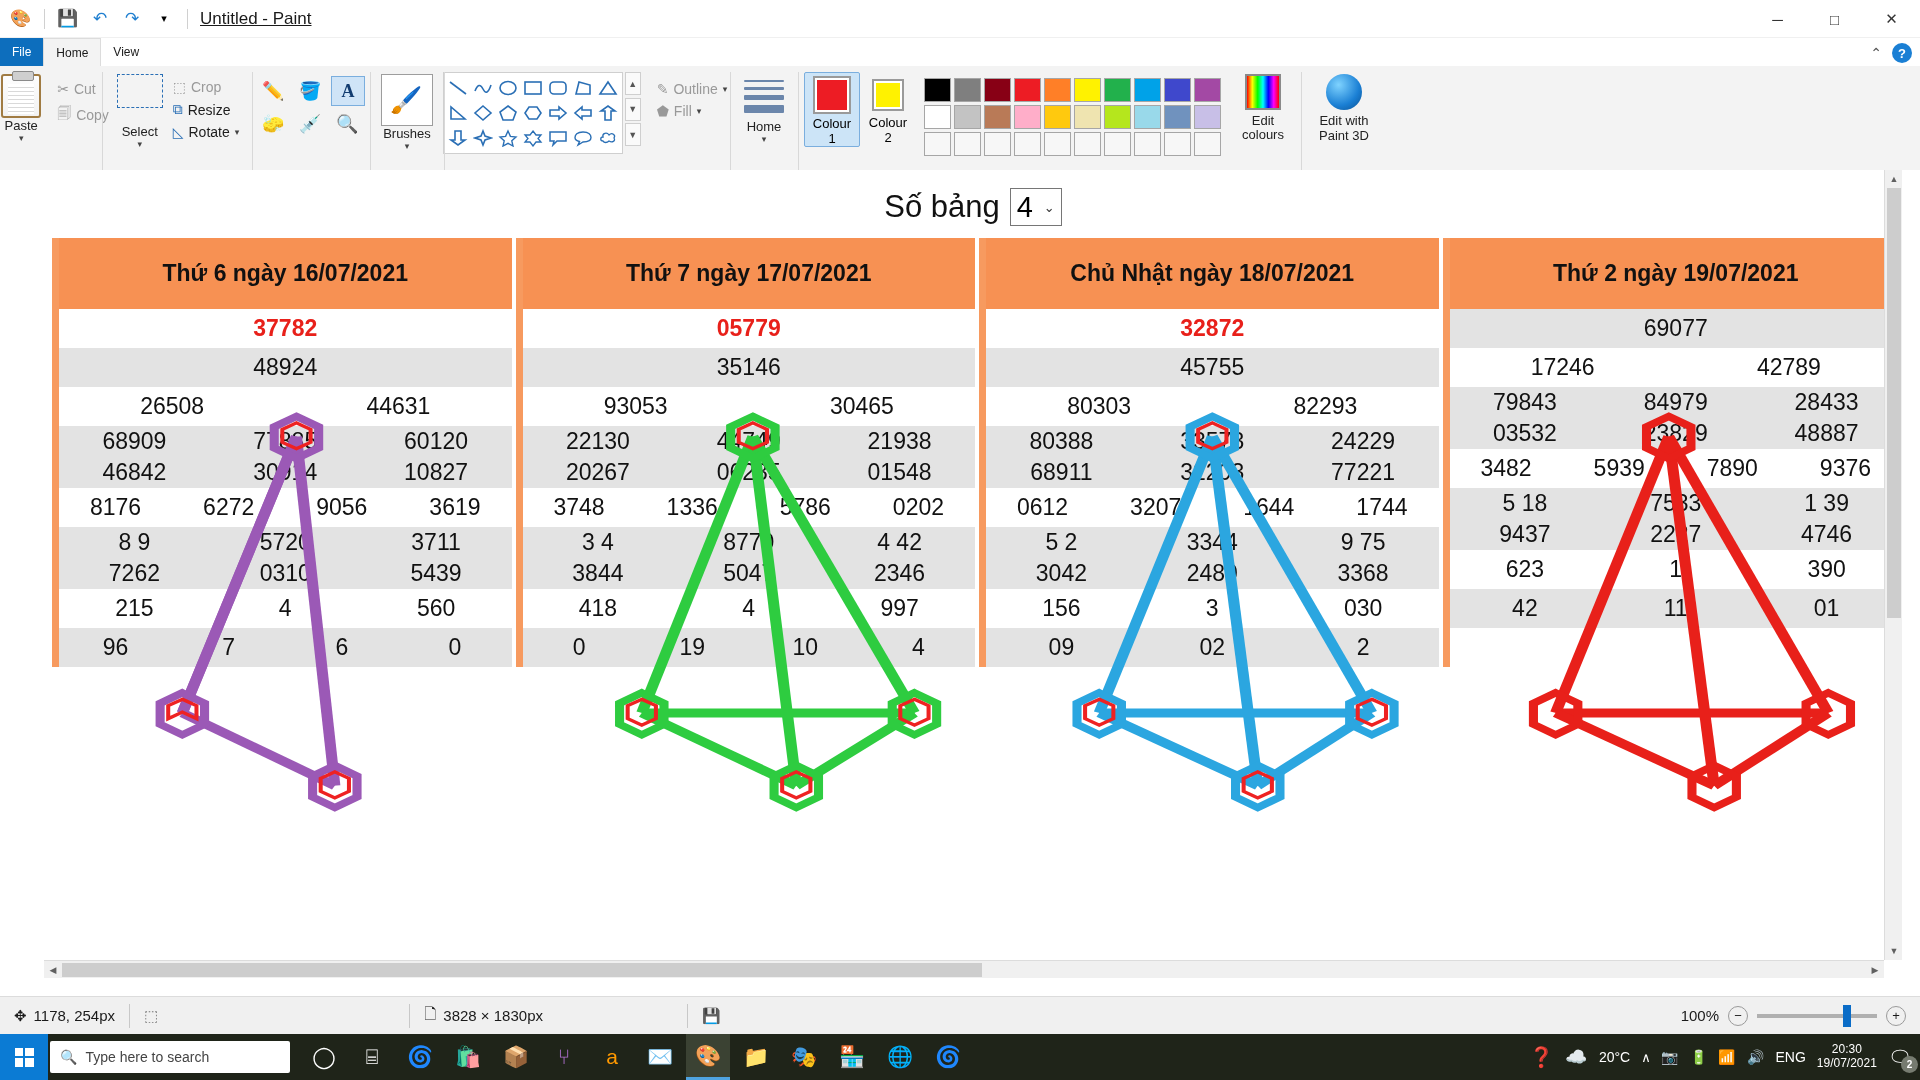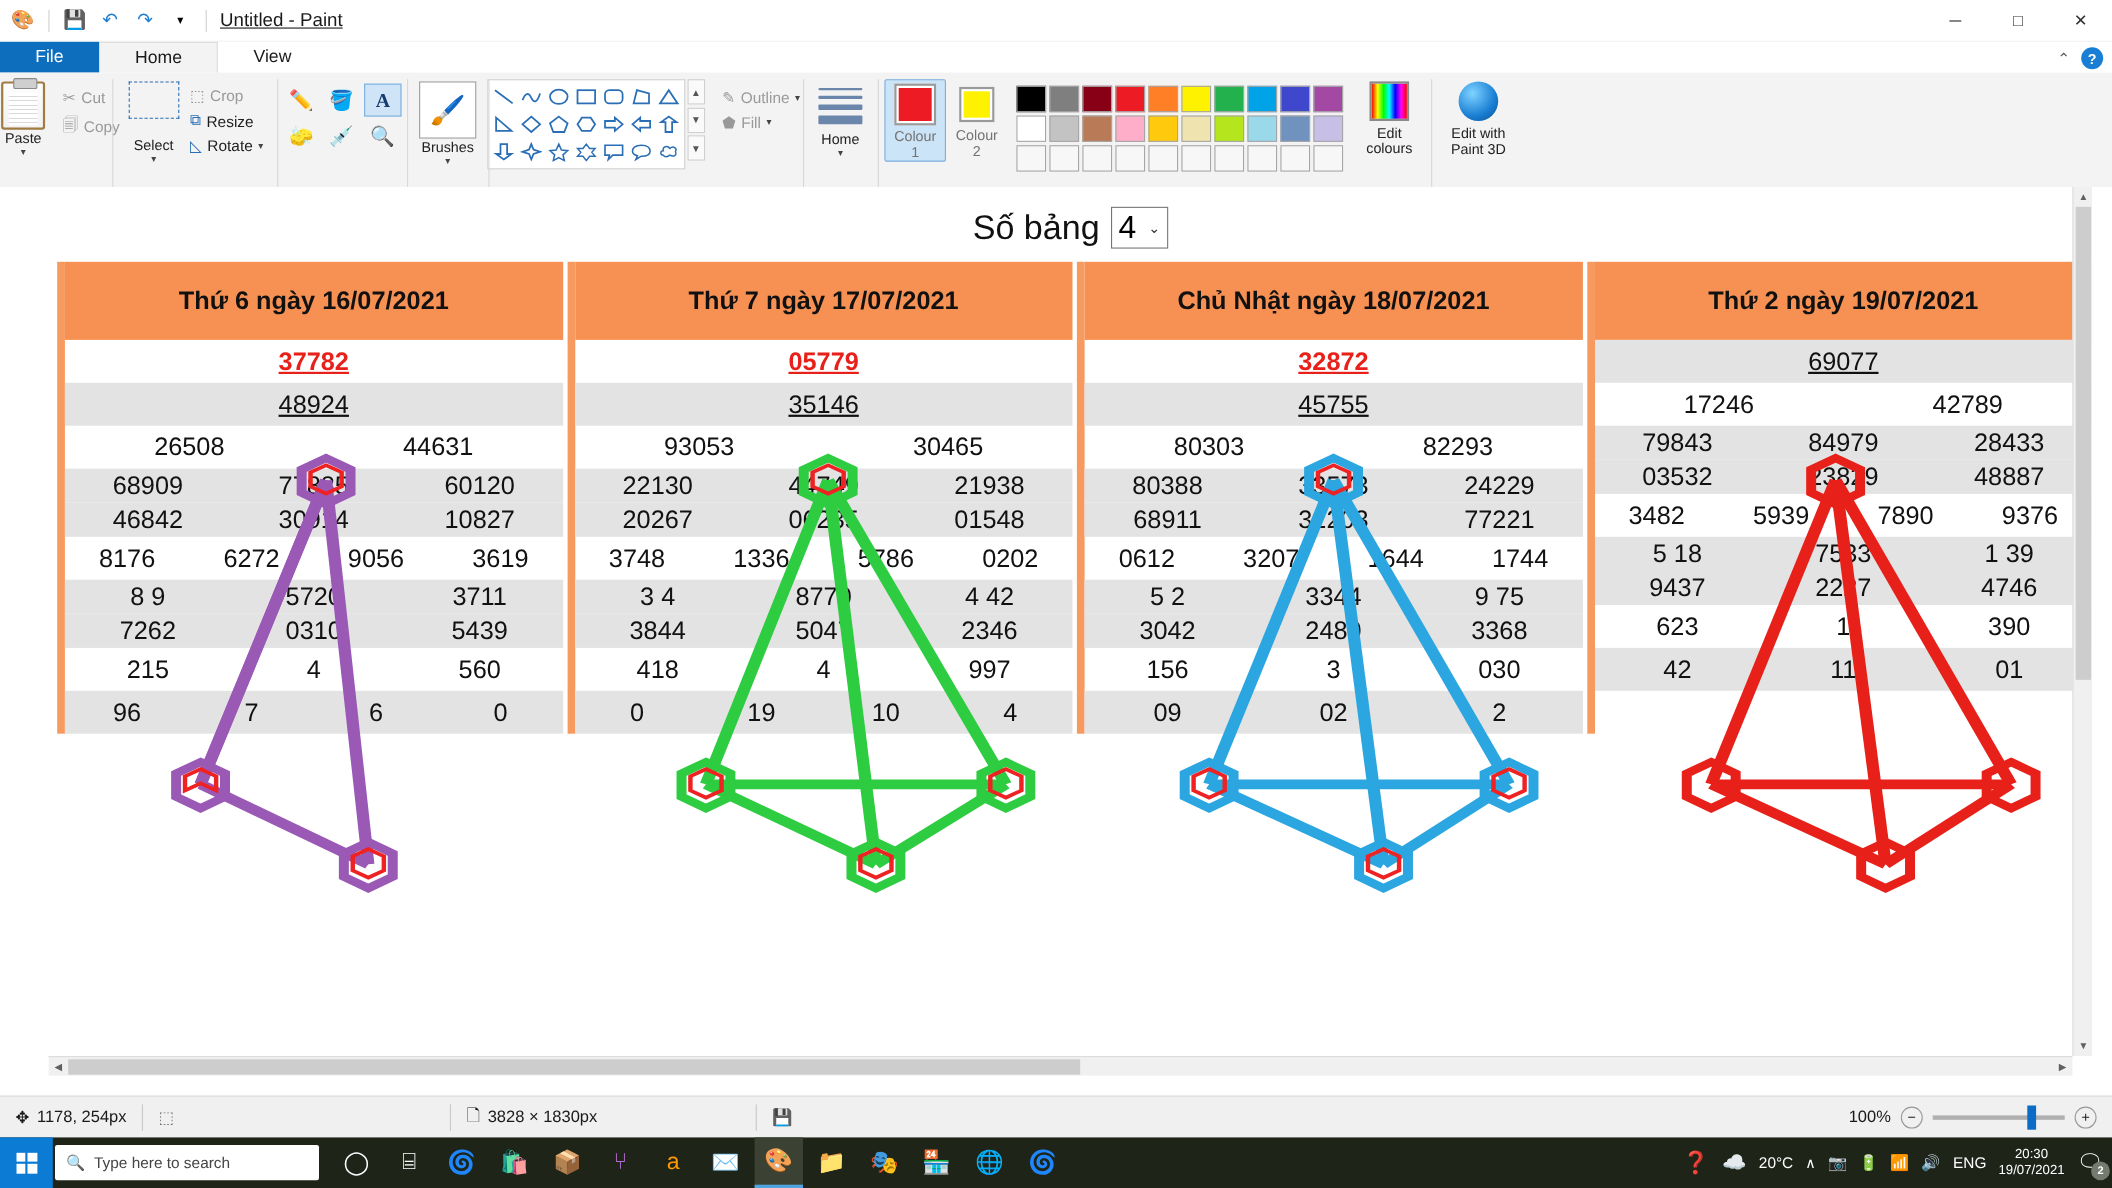--- a/index.html
+++ b/index.html
@@ -19,21 +19,21 @@
   .qat-ico{ width:30px;height:30px;display:flex;align-items:center;justify-content:center;
             font-size:17px; cursor:default;}
   .sep-v{ width:1px;height:20px;background:#d0d0d0;margin:0 6px;}
   #wintitle{ font-size:17px; color:#1a1a1a; margin-left:6px;text-decoration:underline; }
   .wbtns{ position:absolute; right:0; top:0; height:38px; display:flex; }
   .wbtn{ width:57px;height:38px;display:flex;align-items:center;justify-content:center;
          font-size:15px;color:#333; }
 
   
   #tabbar{ height:28px; background:#fff; display:flex; align-items:flex-end; position:relative;}
-  .tab{ height:28px; padding:0 32px; display:flex; align-items:center; font-size:16px;
+  .tab{ height:28px; padding:0 12px; display:flex; align-items:center; font-size:12px;
         color:#1a1a1a; }
   .tab.file{ background:#0d6ebd; color:#fff; }
   .tab.active{ background:#f3f3f3; border:1px solid #dcdcdc; border-bottom:none;}
   .tabright{ position:absolute; right:8px; bottom:3px; display:flex; gap:10px; align-items:center;}
   .tabright span{ font-size:14px; color:#555;}
   .helpq{ width:20px;height:20px;border-radius:50%;background:#1a7fd4;color:#fff;
           font-size:13px;display:flex;align-items:center;justify-content:center;font-weight:bold;}
 
   
   #ribbon{ height:132px; background:#f3f3f3; border-bottom:1px solid #c8c8c8;
@@ -77,21 +77,21 @@
   .shp svg{ display:block; }
   .shapescroll{ display:flex;flex-direction:column;justify-content:space-between;
                 margin-left:2px; height:74px;}
   .scrollb{ width:16px;height:23px;border:1px solid #cfcfcf;background:#fafafa;
             display:flex;align-items:center;justify-content:center;font-size:9px;color:#555;}
 
   .sizestack{ display:flex;flex-direction:column;gap:5px;align-items:center;padding-top:6px;}
   .sline{ background:#6b86ab; border-radius:1px;}
 
   .colbig{ width:56px; display:flex;flex-direction:column;align-items:center;
-           font-size:13px;color:#737373;}
+           font-size:13px;color:#000000;}
   .colbig.active{ background:#cce4f7; border:1px solid #7aaede; border-radius:2px;}
   .swatch-lg{ width:38px;height:38px;border:2px solid #9a9a9a;background:#fff;
               padding:2px; margin-top:3px;}
   .swatch-in{ width:100%;height:100%; }
 
   .palette{ display:grid; grid-template-columns:repeat(10,27px); grid-auto-rows:24px; gap:3px;}
   .sw{ width:27px;height:24px;border:1px solid #a6a6a6; }
 
   .rainbow{ width:36px;height:36px;border:2px solid #8a8a8a;
      background:linear-gradient(90deg,#f00,#ff0,#0f0,#0ff,#00f,#f0f,#f00); }
@@ -123,21 +123,21 @@
             color:#111; }
 
   #tables{ display:flex; gap:4px; margin:12px 0 0 8px; }
   .tbl{ width:460px; border-left:7px solid #f79a5f; }
   .thead{ background:#f79153; text-align:center; font-weight:bold; font-size:23px;
           color:#111; padding:22px 0; }
   .trow{ display:flex; justify-content:space-around; align-items:center;
          font-size:23px; color:#111; padding:6px 0; }
   .trow.alt{ background:#e3e3e3; }
   .trow.red{ color:#e8201a; font-weight:bold; justify-content:center; }
-  .trow.one{ justify-content:center;text-decoration:underline; }
+  .trow.one{ justify-content:center; }
   .trow.two > span{ width:50%; text-align:center; }
   .trow.three > span{ width:33.33%; text-align:center; }
   .trow.four > span{ width:25%; text-align:center; }
   .trow.tight{ padding:2px 0; }
 
   #overlay{ position:absolute; left:0; top:0; width:100%; height:100%; pointer-events:none;}
   #bigtext{ position:absolute; left:150px; top:790px; font-size:112px; font-weight:bold;
             color:#ee2222; font-family:"DejaVu Sans", sans-serif; letter-spacing:2px;
             -webkit-text-stroke:3px #ee2222; white-space:nowrap;}
 

